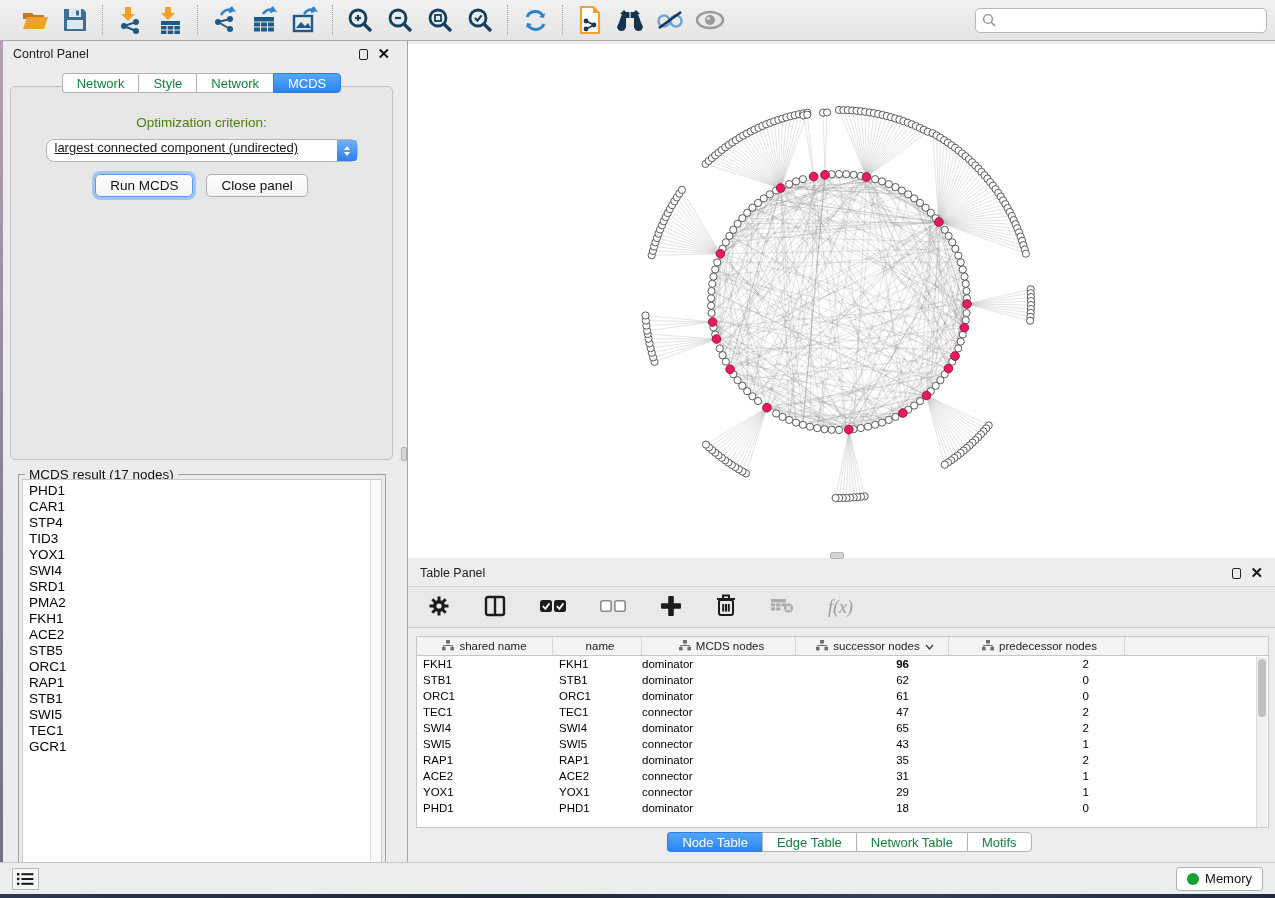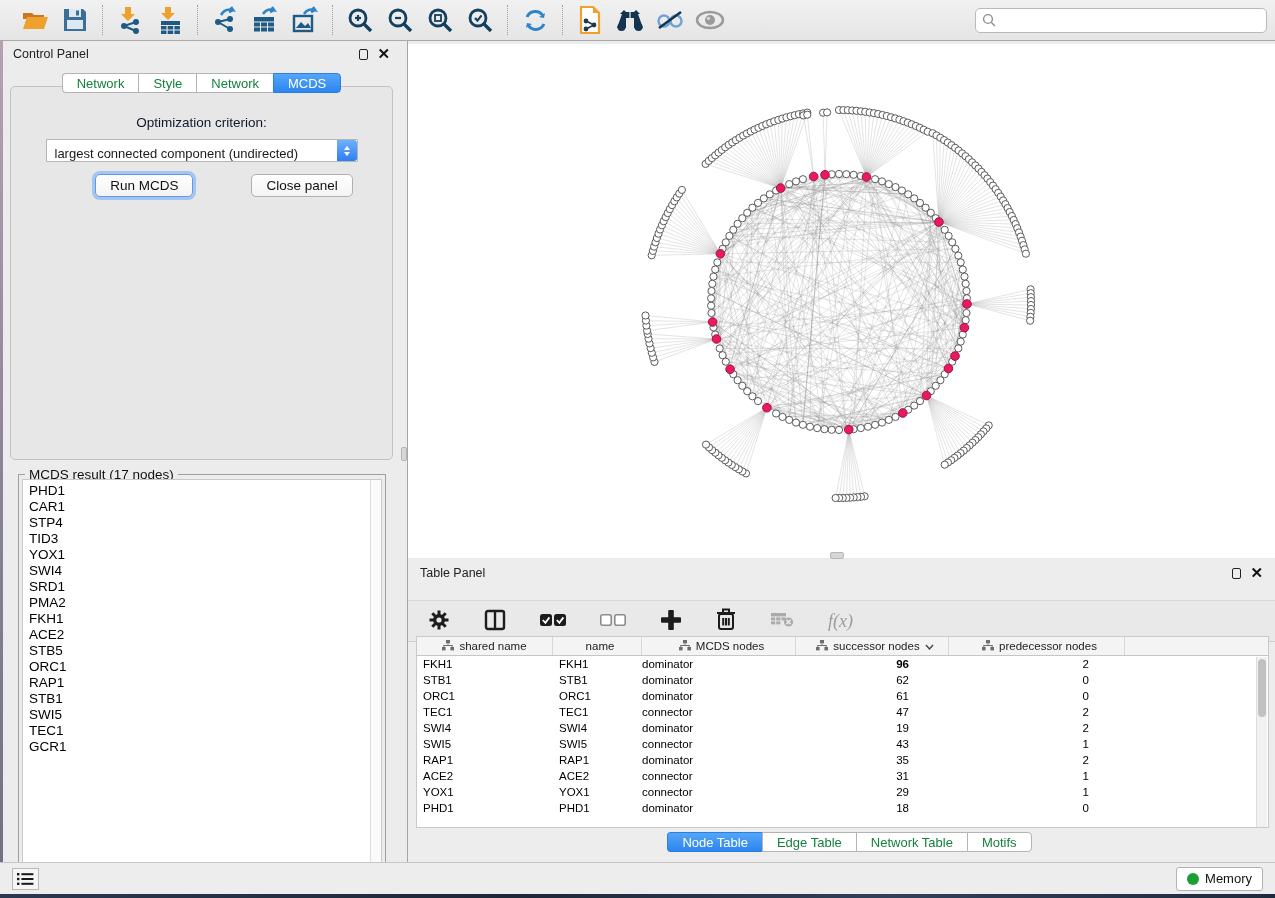--- a/index.html
+++ b/index.html
@@ -32,30 +32,30 @@
 
   .cp-tabs { display:flex; justify-content:center; gap:0; margin-top:6px; position:relative; z-index:2; }
   .tab-btn { height:20px; padding:0 14px; background:#fff; border:1px solid #b3b3b3; border-right:none;
     font-size:13px; display:flex; align-items:center; color:#15803d; }
   .tab-btn:first-child { border-radius:4px 0 0 4px; }
   .tab-btn:last-child { border-right:1px solid #b3b3b3; border-radius:0 4px 4px 0; }
   .tab-btn.active { background:linear-gradient(#55a6f8,#2c85ef); color:#fff; border-color:#2a7fe0; }
 
   .cp-box { position:absolute; left:7px; top:45px; width:383px; height:374px; background:#e7e7e7;
     border:1px solid #c2c2c2; border-radius:5px; }
-  .opt-label { text-align:center; margin-top:28px; font-size:13.5px; color:#0f172a; }
+  .opt-label { text-align:center; margin-top:28px; font-size:13.5px; color:#4d7c0f; }
   .mac-select { position:relative; margin:9px auto 0; width:312px; height:23px; background:#fff;
-    border:1px solid #b5b5b5; border-radius:1px; display:flex; align-items:flex-end; padding:0 26px 0 8px; font-size:13px; }
+    border:1px solid #b5b5b5; border-radius:8px; display:flex; align-items:flex-start; padding:0 26px 0 8px; font-size:13px;text-decoration:underline; }
   .mac-select .stepper { position:absolute; right:0; top:0; width:20px; height:21px; border-radius:0 3px 3px 0;
     background:linear-gradient(#6fb1fb,#2f7ef0); display:flex; flex-direction:column; align-items:center; justify-content:center; gap:2px; }
   .stepper .up { width:0;height:0;border-left:3.5px solid transparent;border-right:3.5px solid transparent;border-bottom:4px solid #fff; }
   .stepper .dn { width:0;height:0;border-left:3.5px solid transparent;border-right:3.5px solid transparent;border-top:4px solid #fff; }
   .cp-buttons { display:flex; justify-content:center; gap:13px; margin-top:12px; }
   .mac-btn { height:23px; padding:0 14px; background:linear-gradient(#ffffff,#f3f3f3); border:1px solid #b0b0b0;
-    border-radius:5px; font-size:13.5px; color:#111; display:flex; align-items:center;margin-left:45px; }
+    border-radius:5px; font-size:13.5px; color:#111; display:flex; align-items:center; }
   .mac-btn.focused { box-shadow:0 0 0 3px rgba(110,170,245,.55); border-color:#5a9af0; }
 
   .result-group { position:absolute; left:15px; top:426px; width:368px; height:412px; }
   .result-border { position:absolute; left:0; top:7px; width:100%; height:405px; border:1px solid #9f9f9f; }
   .result-legend { position:absolute; left:7px; top:0; background:#ececec; padding:0 4px; font-size:13.5px; color:#111; }
   .result-list { position:absolute; left:4px; top:12px; width:360px; height:396px; background:#fff; border:1px solid #c9c9c9; overflow:hidden; }
   .result-scroll { position:absolute; right:0; top:0; width:11px; height:100%; background:#fafafa; border-left:1px solid #dcdcdc; }
   .result-items { padding:3px 0 0 6px; }
   .result-item { font-size:13.5px; line-height:16px; color:#000; }
 
@@ -72,21 +72,21 @@
   .light { width:11px; height:11px; border-radius:50%; }
   .light.red { background:#ff5f57; border:0.5px solid #e0443e; }
   .light.yellow { background:#febc2e; border:0.5px solid #d89e24; }
   .light.green { background:#28c840; border:0.5px solid #1ea433; }
   .net-title { margin:0 auto; font-size:12px; color:#222; }
   .net-canvas { position:relative; width:867px; height:495px; background:#fff; }
 
   
   .table-panel { position:absolute; left:408px; top:560px; width:867px; height:302px; background:#ededed; }
   .tp-head { height:26px; display:flex; align-items:center; padding:0 12px; }
-  .tp-toolbar { height:42px; margin:14px 0 0 0; background:#e9e9e9; border-top:1px solid #d7d7d7; border-bottom:1px solid #cfcfcf;
+  .tp-toolbar { height:42px; margin:0 0 0 0; background:#e9e9e9; border-top:1px solid #d7d7d7; border-bottom:1px solid #cfcfcf;
     display:flex; align-items:center; gap:34px; padding:0 20px; }
   .tp-toolbar .ticon { display:flex; align-items:center; justify-content:center; }
   .fx-label { font-family:"Liberation Serif", serif; font-style:italic; font-size:18px; color:#9c9c9c; }
 
   .grid-wrap { position:absolute; left:8px; top:76px; width:853px; height:192px; background:#fff; border:1px solid #c9c9c9; }
   .grid-header { display:flex; height:19px; background:#f4f4f4; border-bottom:1px solid #c6c6c6;gap:6px; }
   .gh-cell { display:flex; align-items:center; justify-content:center; gap:5px; font-size:11.5px; color:#222;
     border-right:1px solid #d8d8d8; height:100%; }
   .grid-body { position:relative; }
   .grid-row { display:flex; height:16px; }
@@ -1314,21 +1314,21 @@
           <div class="g-cell" style="width: 136px;">TEC1</div>
           <div class="g-cell" style="width: 83px;">TEC1</div>
           <div class="g-cell" style="width: 148px;">connector</div>
           <div class="g-cell num" style="width: 147px; padding-right: 22px;">47</div>
           <div class="g-cell num" style="width: 170px; padding-right: 12px;">2</div>
         </div>
         <div class="grid-row">
           <div class="g-cell" style="width: 136px;">SWI4</div>
           <div class="g-cell" style="width: 83px;">SWI4</div>
           <div class="g-cell" style="width: 148px;">dominator</div>
-          <div class="g-cell num" style="width: 147px; padding-right: 22px;">19</div>
+          <div class="g-cell num" style="width: 147px; padding-right: 22px;">65</div>
           <div class="g-cell num" style="width: 170px; padding-right: 12px;">2</div>
         </div>
         <div class="grid-row">
           <div class="g-cell" style="width: 136px;">SWI5</div>
           <div class="g-cell" style="width: 83px;">SWI5</div>
           <div class="g-cell" style="width: 148px;">connector</div>
           <div class="g-cell num" style="width: 147px; padding-right: 22px;">43</div>
           <div class="g-cell num" style="width: 170px; padding-right: 12px;">1</div>
         </div>
         <div class="grid-row">

